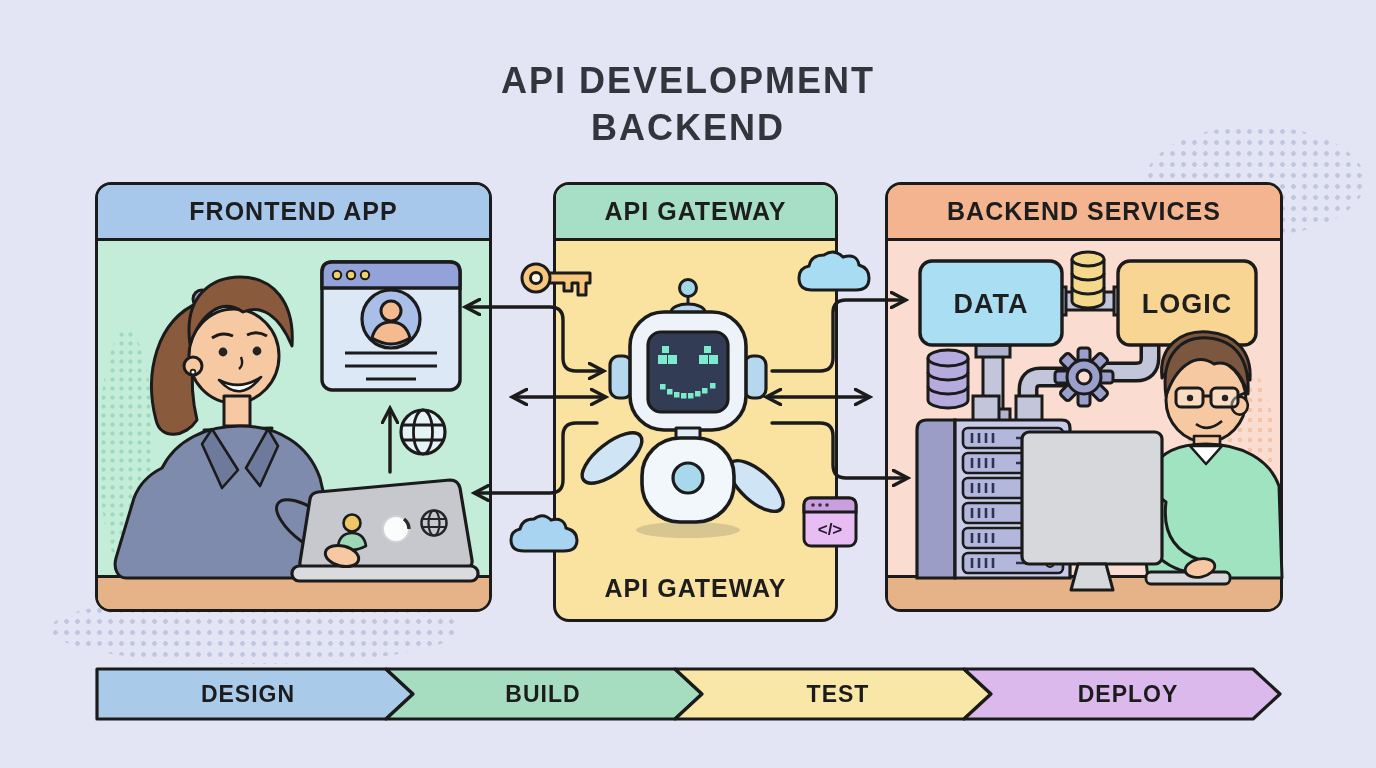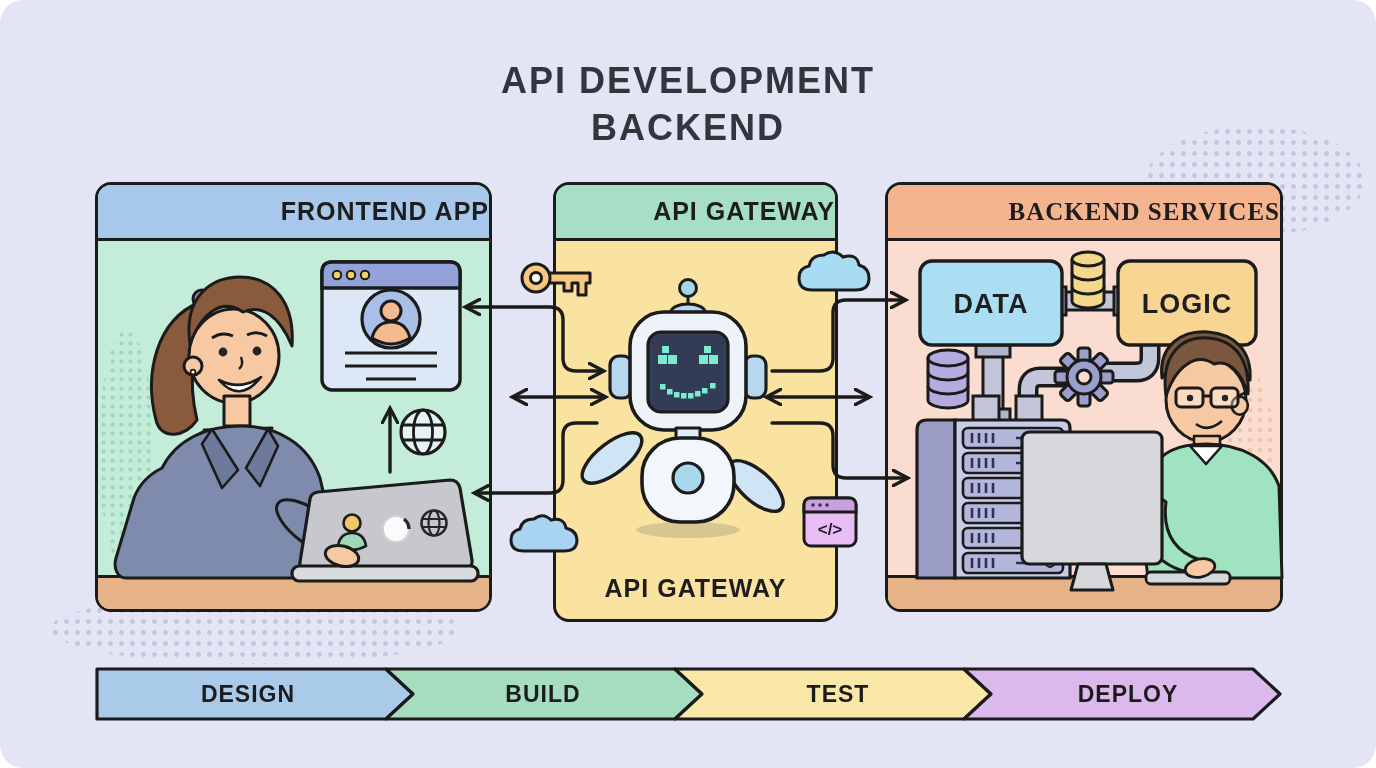--- a/index.html
+++ b/index.html
@@ -1,22 +1,22 @@
 <!DOCTYPE html>
 <html><head>
 <meta charset="utf-8">
 <style>
   html,body{margin:0;padding:0;}
   .stage{position:relative;width:1376px;height:768px;overflow:hidden;
-         font-family:"Liberation Sans",sans-serif;background:#e4e5f4;border-radius:23px;}
+         font-family:"Liberation Sans",sans-serif;background:#e4e5f4;}
   .title{position:absolute;left:0;top:58px;width:100%;text-align:center;
          color:#34353c;font-size:36px;font-weight:600;letter-spacing:2px;line-height:1.3;z-index:1;}
   .panel{position:absolute;border:3px solid #1b1b1b;border-radius:16px;z-index:1;box-sizing:border-box;}
   .panel .hd{position:absolute;top:0;left:0;right:0;height:53px;border-bottom:3px solid #1b1b1b;
-         border-radius:13px 13px 0 0;display:flex;align-items:center;justify-content:flex-end;
+         border-radius:13px 13px 0 0;display:flex;align-items:center;justify-content:center;
          font-size:25px;font-weight:600;letter-spacing:1px;color:#1d1d1d;}
   .panel .desk{position:absolute;bottom:0;left:0;right:0;height:31px;border-top:3px solid #1b1b1b;
          border-radius:0 0 12px 12px;}
   .panel .ft{position:absolute;bottom:16px;left:0;right:0;text-align:center;
          font-size:25px;font-weight:600;letter-spacing:1px;color:#1d1d1d;}
   .dots-bg,.dots-fg{position:absolute;border-radius:50%;}
   .dots-bg{z-index:0;background-image:radial-gradient(circle,#c3c5de 2px,transparent 2.6px);background-size:11px 11px;}
   .dots-fg{z-index:2;}
   .dots-green{background-image:radial-gradient(circle,#9fd9bd 1.8px,transparent 2.4px);background-size:9px 9px;}
   .dots-peach{background-image:radial-gradient(circle,#f3c4a8 2px,transparent 2.6px);background-size:10px 10px;}
@@ -45,21 +45,21 @@
   <div class="dots-fg dots-green" style="left:99px;top:330px;width:55px;height:240px;"></div>
 
   <div class="panel" style="left: 553px; top: 182px; width: 285px; height: 440px; background-color: rgb(250, 227, 161);">
     <div class="hd" style="background-color: rgb(166, 223, 197);">
       <span>API GATEWAY</span>
     </div>
     <div class="ft">API GATEWAY</div>
   </div>
 
   <div class="panel" style="left: 885px; top: 182px; width: 398px; height: 430px; background-color: rgb(251, 220, 208);">
-    <div class="hd" style="background-color: rgb(244, 180, 143); font-family: Liberation Serif, serif;">
+    <div class="hd" style="background-color: rgb(244, 180, 143);">
       <span>BACKEND SERVICES</span>
     </div>
     <div class="desk" style="background-color: rgb(230, 179, 137);"></div>
   </div>
   <div class="dots-fg dots-peach" style="left:1185px;top:355px;width:92px;height:215px;"></div>
 
   <svg class="overlay" width="1376" height="768" viewBox="0 0 1376 768">
     <defs>
       <marker id="ah" viewBox="0 0 10 10" refX="7.5" refY="5" markerWidth="5.5" markerHeight="5.5" orient="auto-start-reverse">
         <path d="M0.5 0.8 L8.5 5 L0.5 9.2" fill="none" stroke="#1b1b1b" stroke-width="1.8" stroke-linecap="round"></path>

